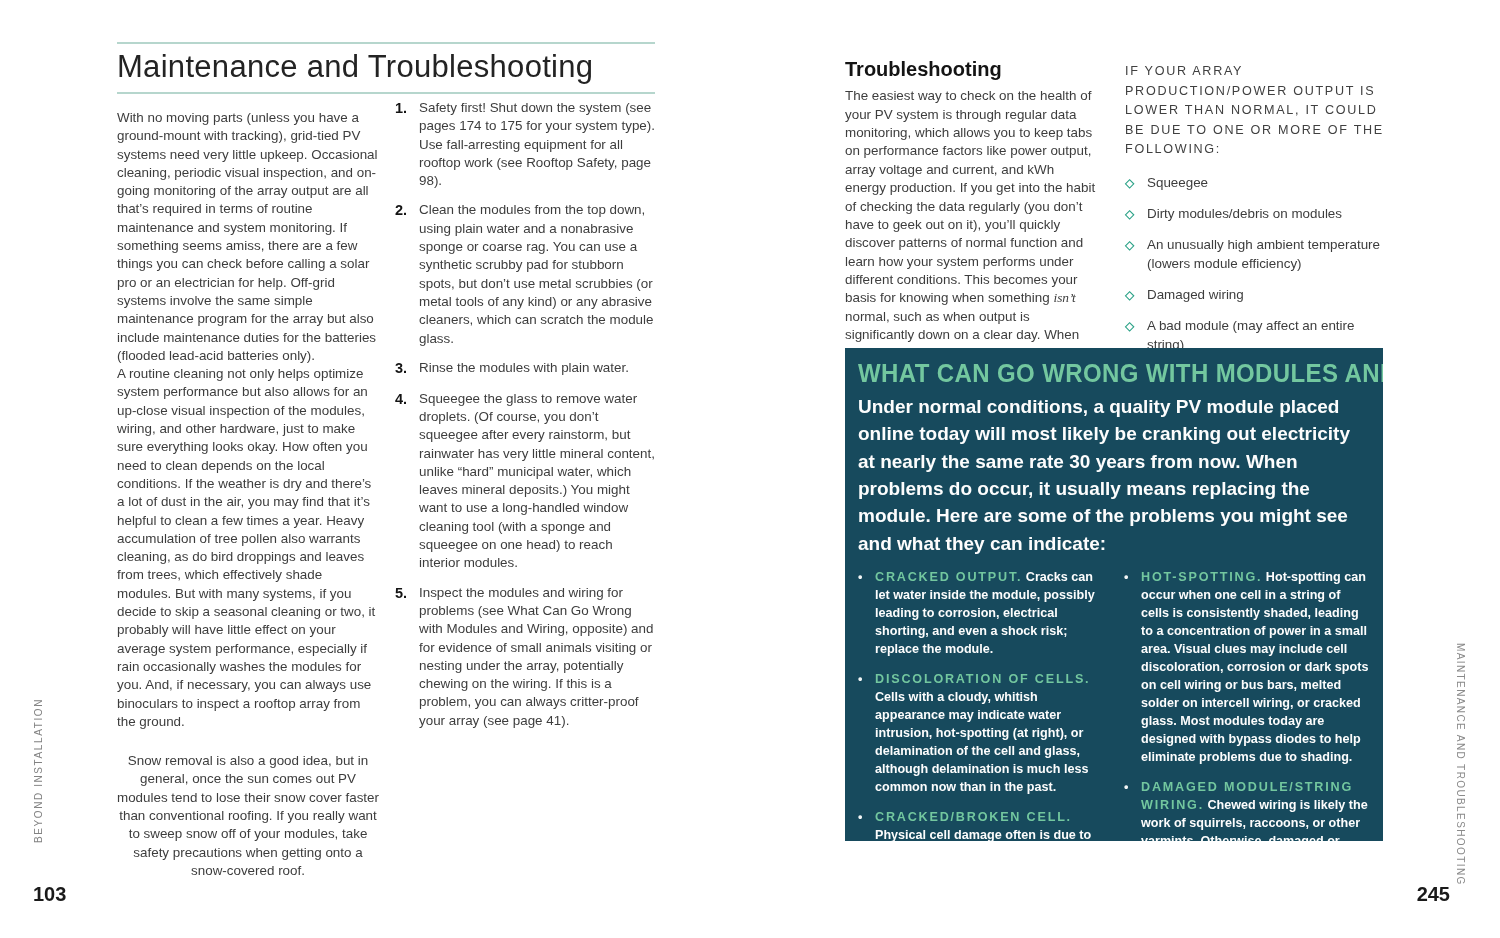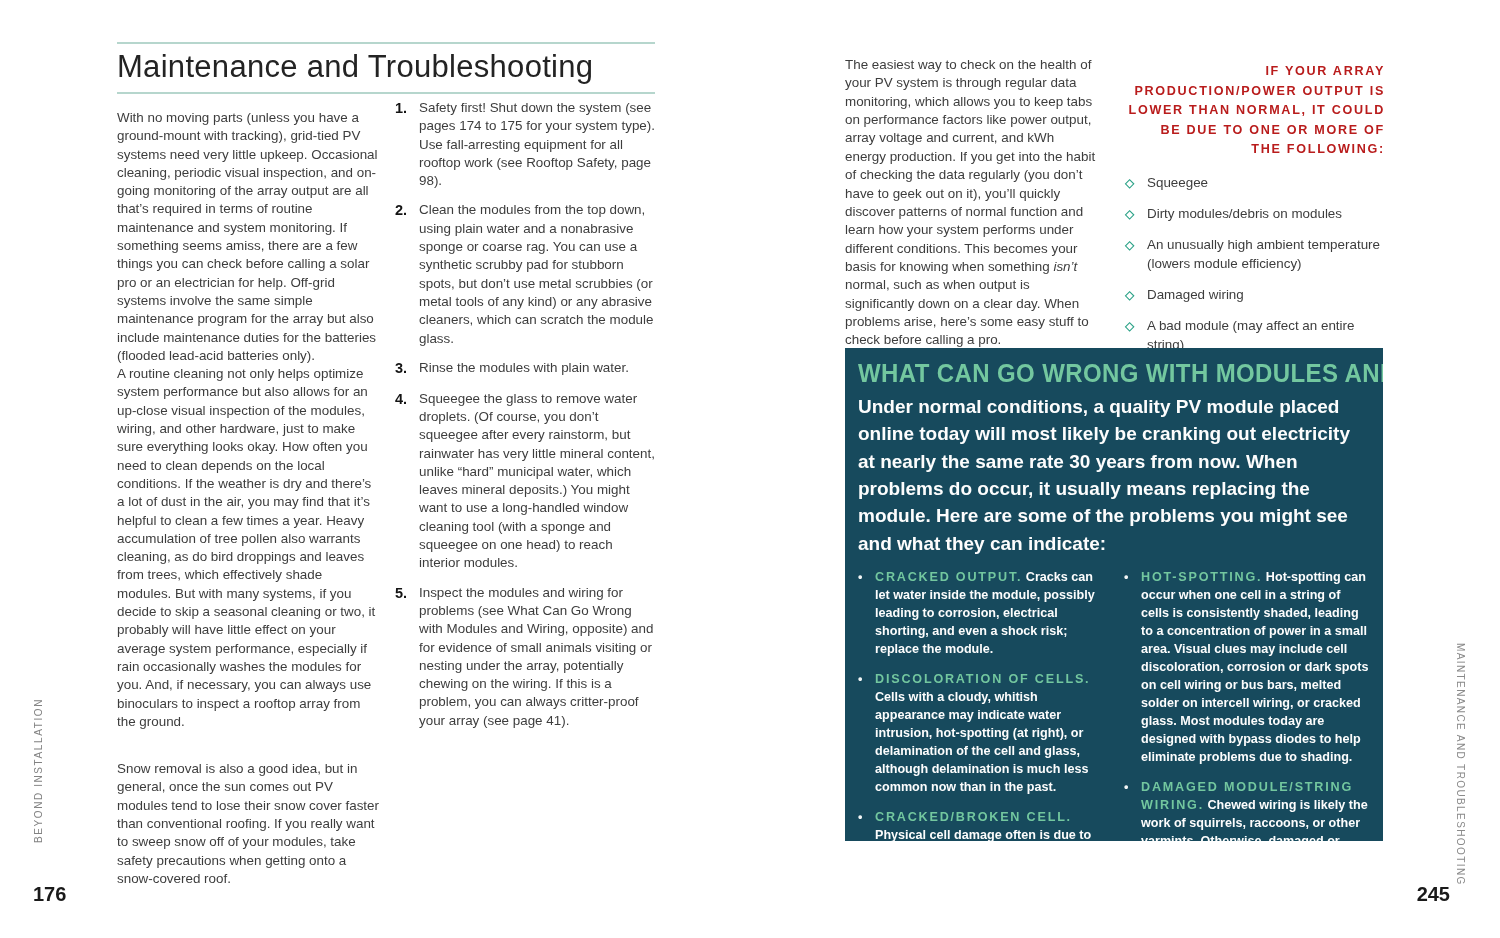--- a/index.html
+++ b/index.html
@@ -19,21 +19,21 @@
     margin:5px 0 7px 0;font-weight:400;font-size:31px;color:#232323;
     letter-spacing:.3px;
   }
   .colA{left:117px;top:109px;width:262px;font-size:13.4px;line-height:1.365;}
   .colB{left:395px;top:99px;width:261px;font-size:13.4px;line-height:1.365;}
   p{margin:0;}
   .section-heading{
     font-size:19px;font-weight:700;color:#141414;line-height:1.12;
     margin:15px 0 3px 0;letter-spacing:.1px;
   }
-  .para-gap{margin-top:29px;}
+  .para-gap{margin-top:21px;text-align:center;}
   .step{display:flex;margin-bottom:11px;}
   .step-num{flex:0 0 24px;font-weight:700;font-size:14.5px;color:#141414;}
   .step-text{flex:1;}
 
   .sidebar-label-left{
     left:33px;bottom:95px;writing-mode:vertical-rl;transform:rotate(180deg);
     font-size:10px;letter-spacing:1.6px;color:#828282;
   }
   .sidebar-label-right{
     right:34px;top:643px;writing-mode:vertical-rl;
@@ -41,43 +41,43 @@
   }
   .page-num{font-size:20px;font-weight:700;color:#1a1a1a;}
   .pn-left{left:33px;bottom:32px;}
   .pn-right{right:50px;bottom:32px;}
 
   
   .colC{left:845px;top:56px;width:251px;font-size:13.4px;line-height:1.37;}
   .ts-heading{font-size:20px;font-weight:700;color:#141414;margin:0 0 4px 0;}
   .colD{left:1125px;top:62px;width:260px;font-size:13.4px;line-height:1.37;}
   .causes-heading{
-    font-size:12.6px;font-weight:700;letter-spacing:1.7px;color:#b91c1c;
-    line-height:1.55;margin:0 0 14px 0;text-align:right;
+    font-size:12.6px;font-weight:400;letter-spacing:1.7px;color:#404040;
+    line-height:1.55;margin:0 0 14px 0;
   }
   .cause{display:flex;margin-bottom:13px;}
   .cause-bullet{flex:0 0 22px;color:#2ba287;font-size:12px;font-weight:700;padding-top:1px;}
   .cause-text{flex:1;}
 
   
   .wrongbox{
     left:845px;top:348px;width:538px;height:493px;box-sizing:border-box;
     background:#174a5d;color:#fdfdfd;padding:11px 14px 10px 13px;overflow:hidden;
   }
   .box-title{
     color:#73c79f;font-weight:700;font-size:25px;letter-spacing:.4px;
     margin:0 0 5px 0;transform:scaleX(.96);transform-origin:left;white-space:nowrap;
   }
   .box-intro{font-size:19px;font-weight:700;line-height:1.44;}
   .box-cols{display:flex;gap:21px;margin-top:11px;}
   .box-col{flex:1;min-width:0;}
   .box-item{display:flex;margin-bottom:12px;font-size:12.6px;font-weight:700;line-height:1.43;}
   .box-bullet{flex:0 0 17px;color:#f2f6f6;}
   .box-term{color:#73c79f;letter-spacing:1.8px;}
-  .italic{font-style:italic;}
+  .italic{font-style:italic;font-family:Liberation Serif, serif;}
 </style>
 </head>
 <body>
 
 <div class="abs title-block">
   <div class="rule"></div>
   <h1 class="page-title">Maintenance and Troubleshooting</h1>
   <div class="rule"></div>
 </div>
 
@@ -109,23 +109,24 @@
       <span class="step-text">Squeegee the glass to remove water droplets. (Of course, you don’t squeegee after every rainstorm, but rainwater has very little mineral content, unlike “hard” municipal water, which leaves mineral deposits.) You might want to use a long-handled window cleaning tool (with a sponge and squeegee on one head) to reach interior modules.</span>
     </div>
 
     <div class="step">
       <span class="step-num">5.</span>
       <span class="step-text">Inspect the modules and wiring for problems (see What Can Go Wrong with Modules and Wiring, opposite) and for evidence of small animals visiting or nesting under the array, potentially chewing on the wiring. If this is a problem, you can always critter-proof your array (see page 41).</span>
     </div>
   </div>
 
 <div class="abs sidebar-label-left">BEYOND INSTALLATION</div>
-<div class="abs page-num pn-left">176</div>
+<div class="abs page-num pn-left">103</div>
 
 <div class="abs colC">
+  <h2 class="ts-heading">Troubleshooting</h2>
   <p><span>The easiest way to check on the health of your PV system is through regular data monitoring, which allows you to keep tabs on performance factors like power output, array voltage and current, and kWh energy production. If you get into the habit of checking the data regularly (you don’t have to geek out on it), you’ll quickly discover patterns of normal function and learn how your system performs under different conditions. This becomes your basis for knowing when something </span><span class="italic">isn’t</span><span> normal, such as when output is significantly down on a clear day. When problems arise, here’s some easy stuff to check before calling a pro.</span></p>
 </div>
 
 <div class="abs colD">
   <h3 class="causes-heading">IF YOUR ARRAY PRODUCTION/POWER OUTPUT IS LOWER THAN NORMAL, IT COULD BE DUE TO ONE OR MORE OF THE FOLLOWING:</h3>
   <div>
 
       <div class="cause">
         <span class="cause-bullet">◇</span>
         <span class="cause-text">Squeegee</span>

